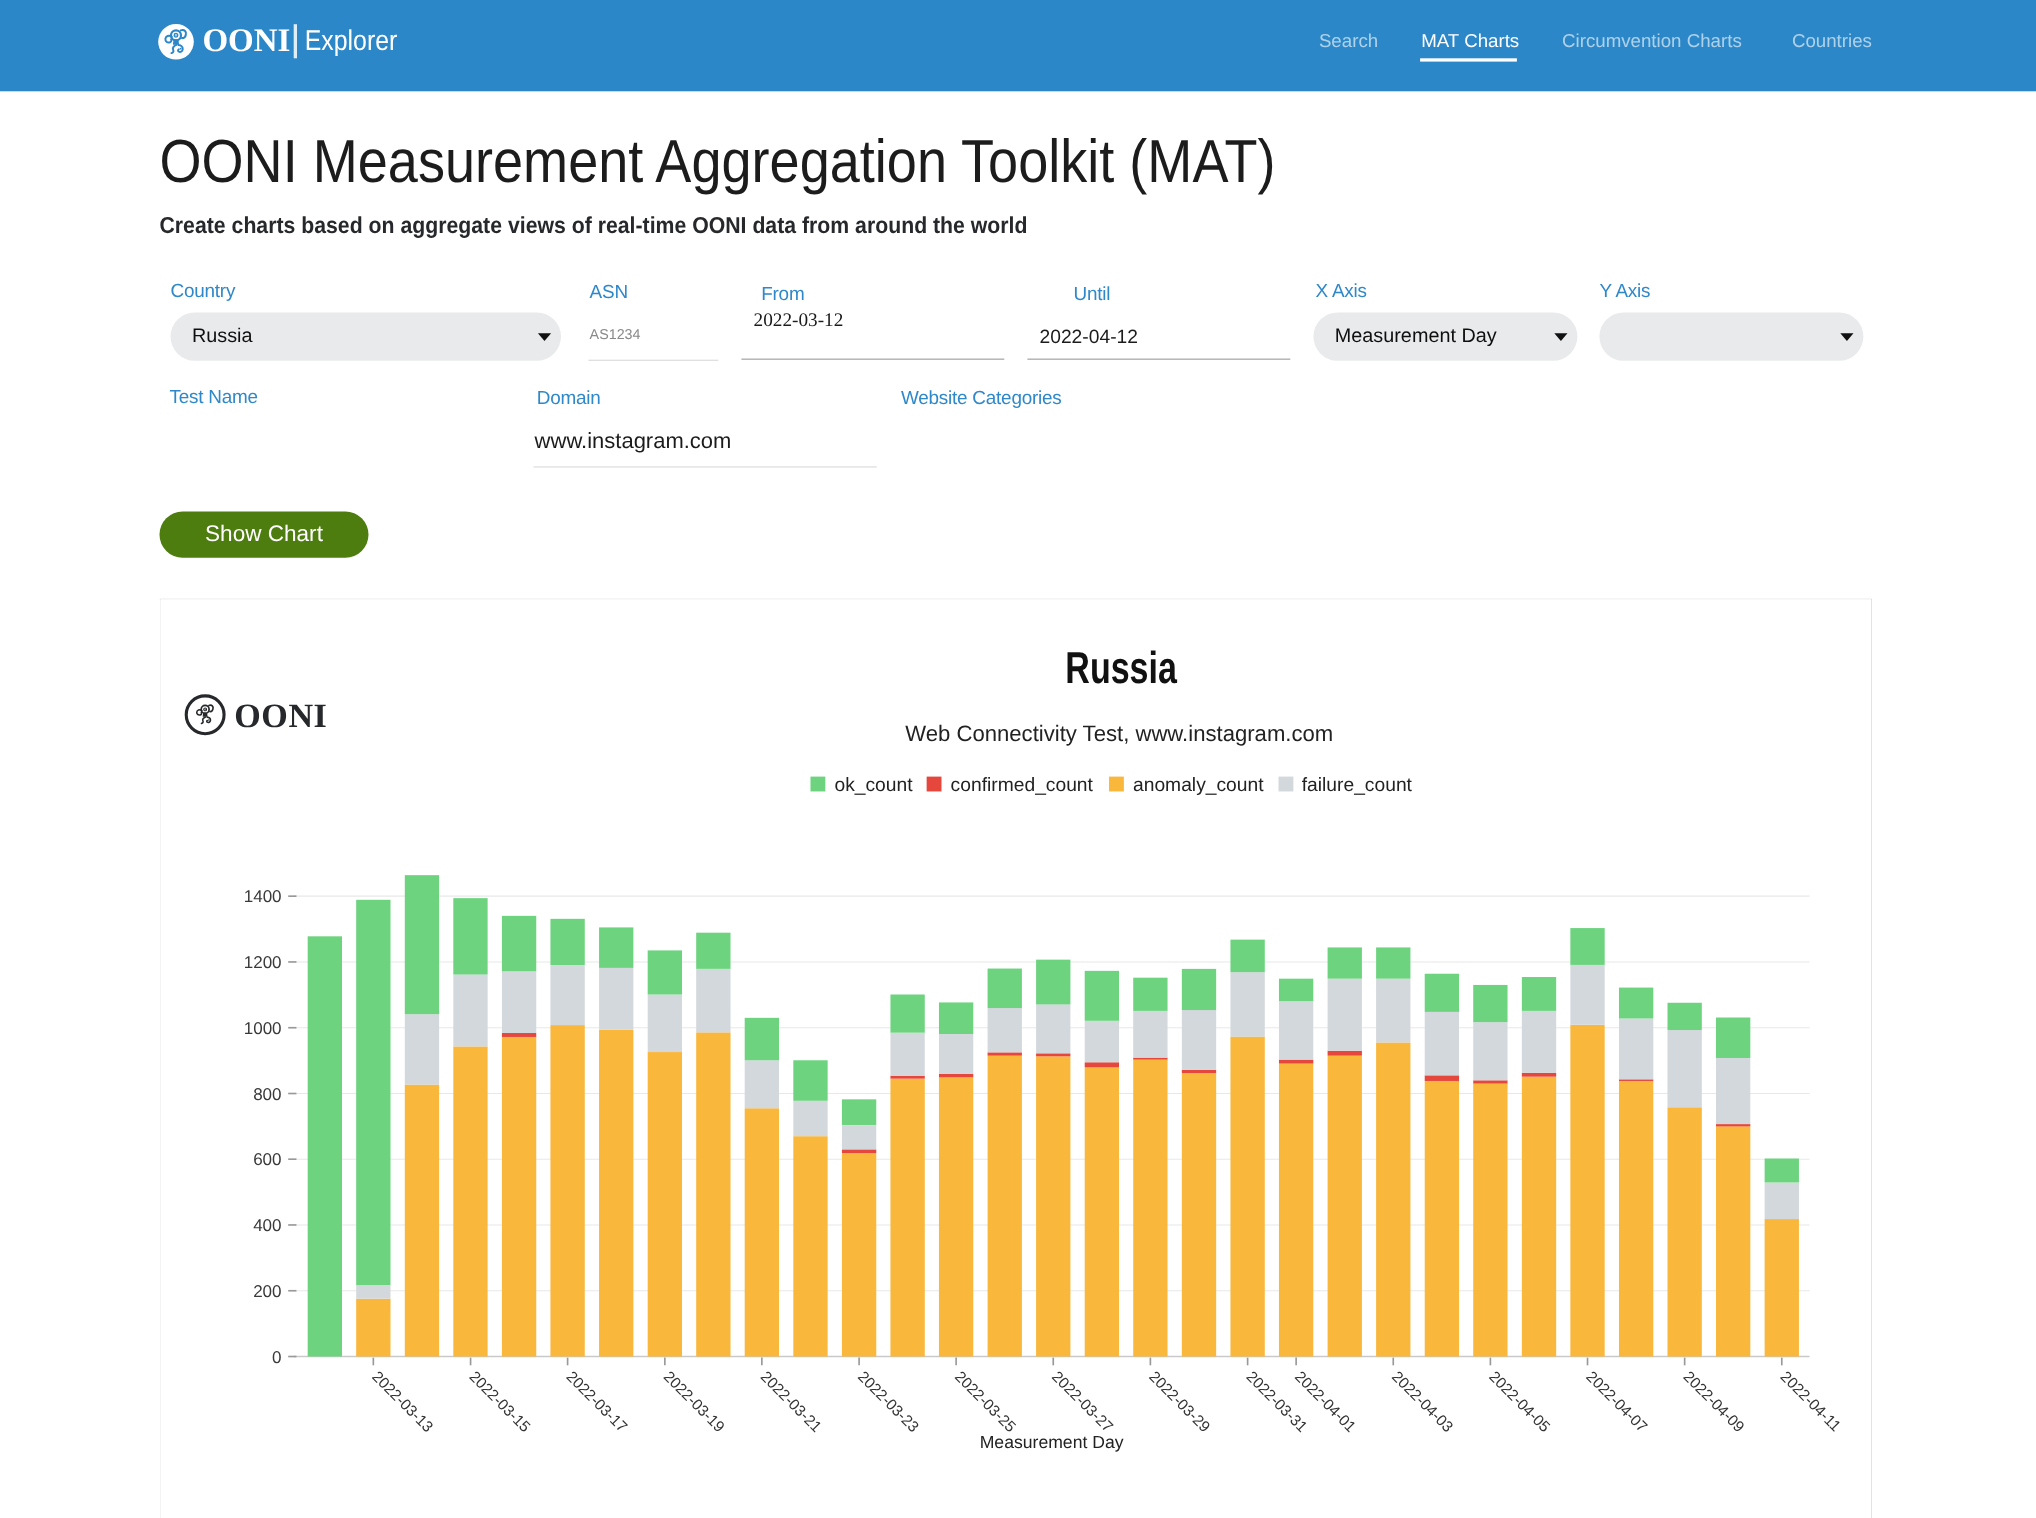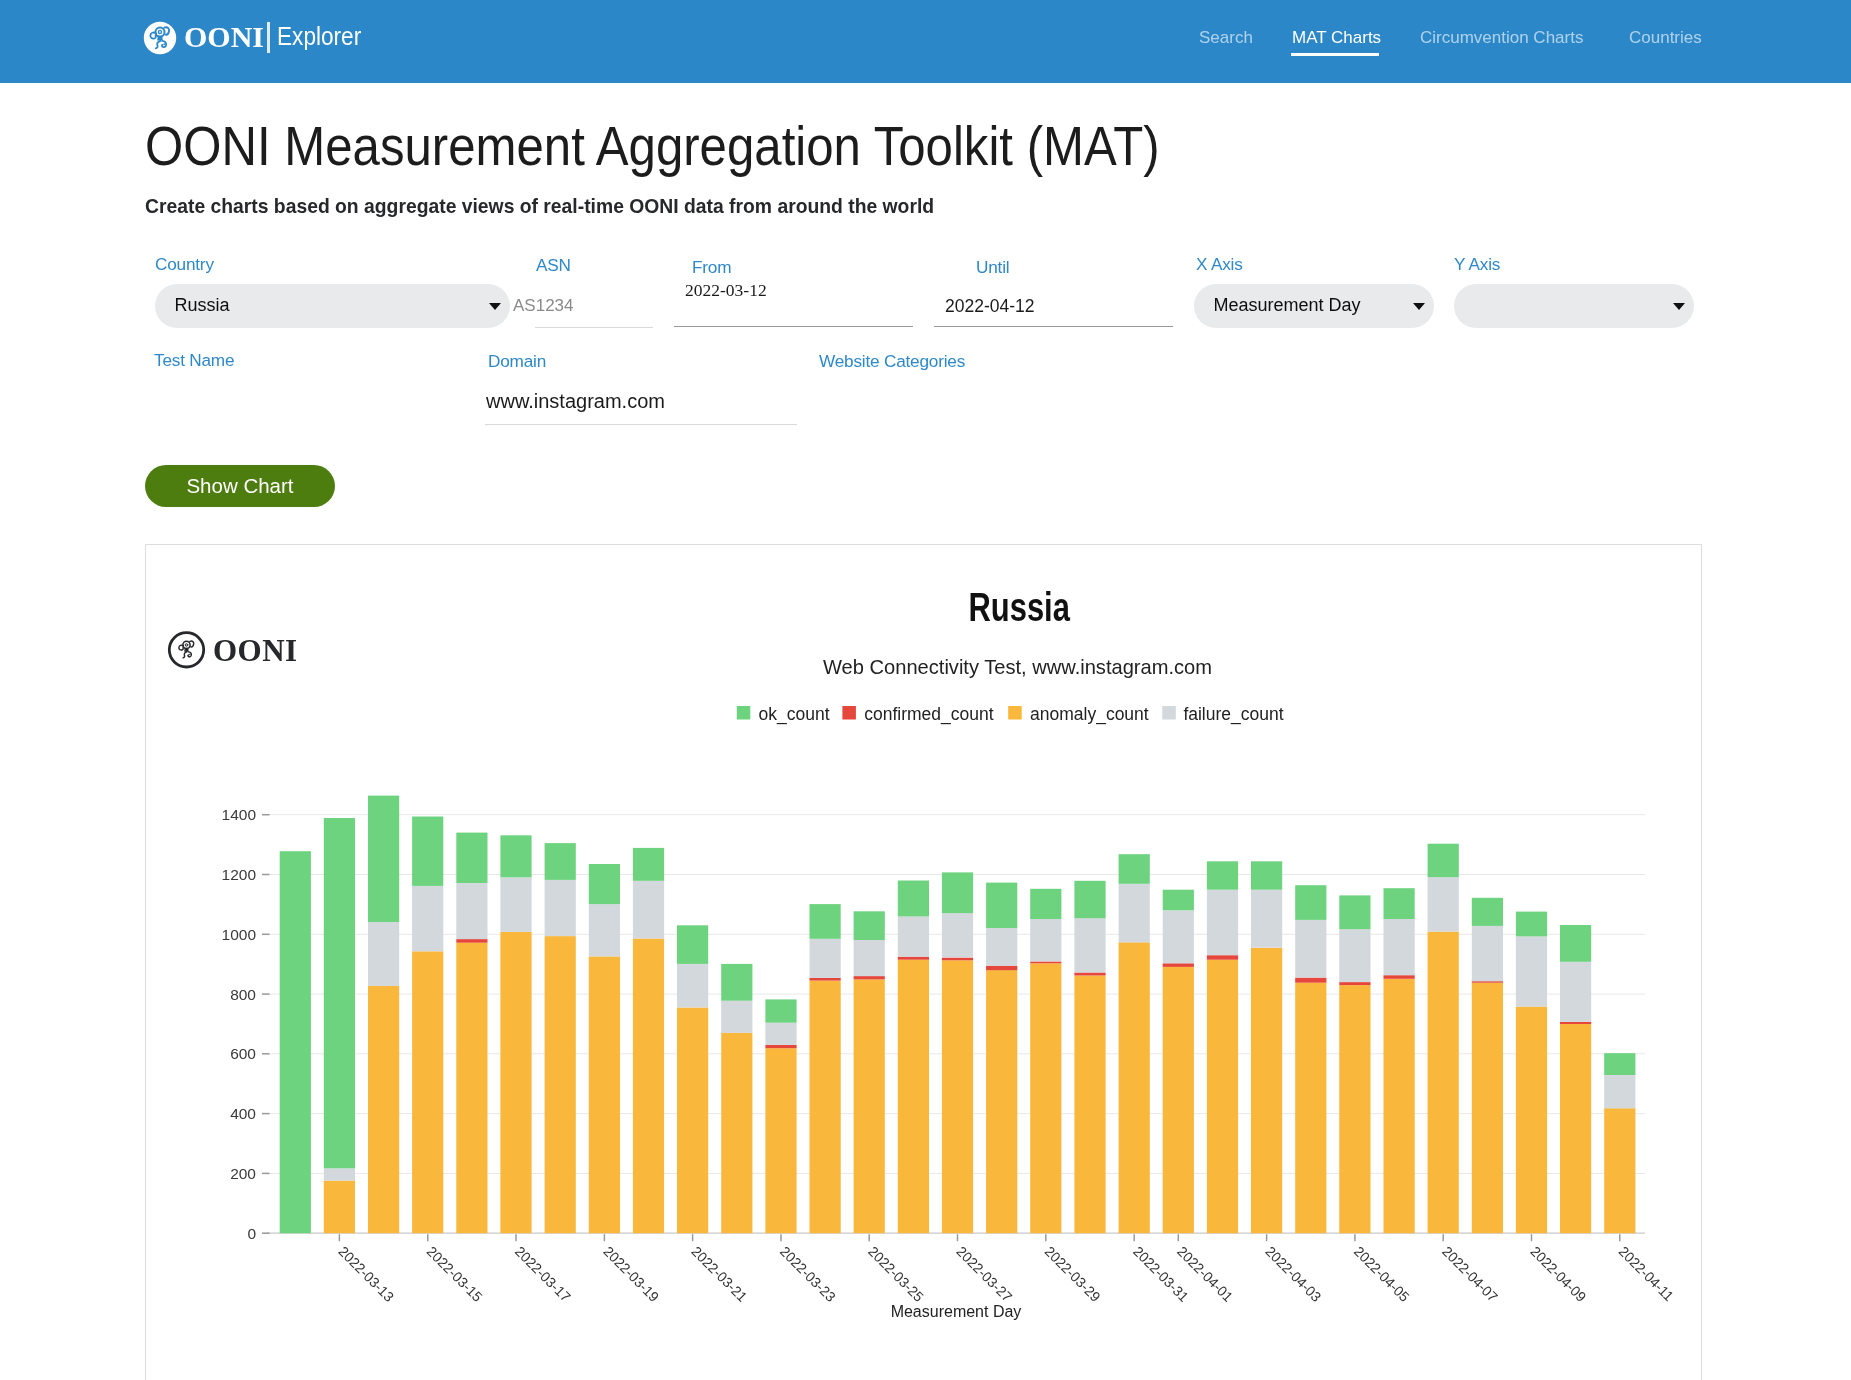--- a/index.html
+++ b/index.html
@@ -45,21 +45,21 @@
 
 <div class="abs" id="bigtitle" style="left:145px;top:113.5px;font-size:55.3px;font-weight:300;color:#1c1c1c;white-space:nowrap;transform:scaleX(0.889);transform-origin:left;">OONI Measurement Aggregation Toolkit (MAT)</div>
 <div class="abs" id="subtitle" style="left:144.5px;top:194px;font-size:21px;font-weight:bold;color:#26282b;white-space:nowrap;transform:scaleX(0.92);transform-origin:left;">Create charts based on aggregate views of real-time OONI data from around the world</div>
 
 <div class="label" style="left:155px;top:254px;">Country</div>
 <div class="sel" style="left:155px;top:284px;width:355px;">
       <span class="txt">Russia</span>
       <span class="caret" style="right:9.5px;"></span>
     </div>
 <div class="label" style="left:536px;top:255px;">ASN</div>
-<div class="inp" style="left:513px;top:296px;color:#8a8a8a;font-size:17px;text-align:right;">AS1234</div>
+<div class="inp" style="left:536px;top:296px;color:#8a8a8a;font-size:13px;text-align:right;">AS1234</div>
 <div class="uline" style="left:534.7px;top:327px;width:118px;background:#d9d9d9;"></div>
 <div class="label" style="left:676px;top:257px;margin-left:16px;">From</div>
 <div class="inp" style="left:685px;top:280px;font-family:Liberation Serif, serif;">2022-03-12</div>
 <div class="uline" style="left:674.3px;top:326px;width:239px;background:#9a9a9a;"></div>
 <div class="label" style="left:936px;top:257px;margin-left:40px;">Until</div>
 <div class="inp" style="left:945px;top:296px;">2022-04-12</div>
 <div class="uline" style="left:934px;top:326px;width:239px;background:#9a9a9a;"></div>
 <div class="label" style="left:1196px;top:254px;">X Axis</div>
 <div class="sel" style="left:1194px;top:284px;width:240px;">
       <span class="txt">Measurement Day</span>

